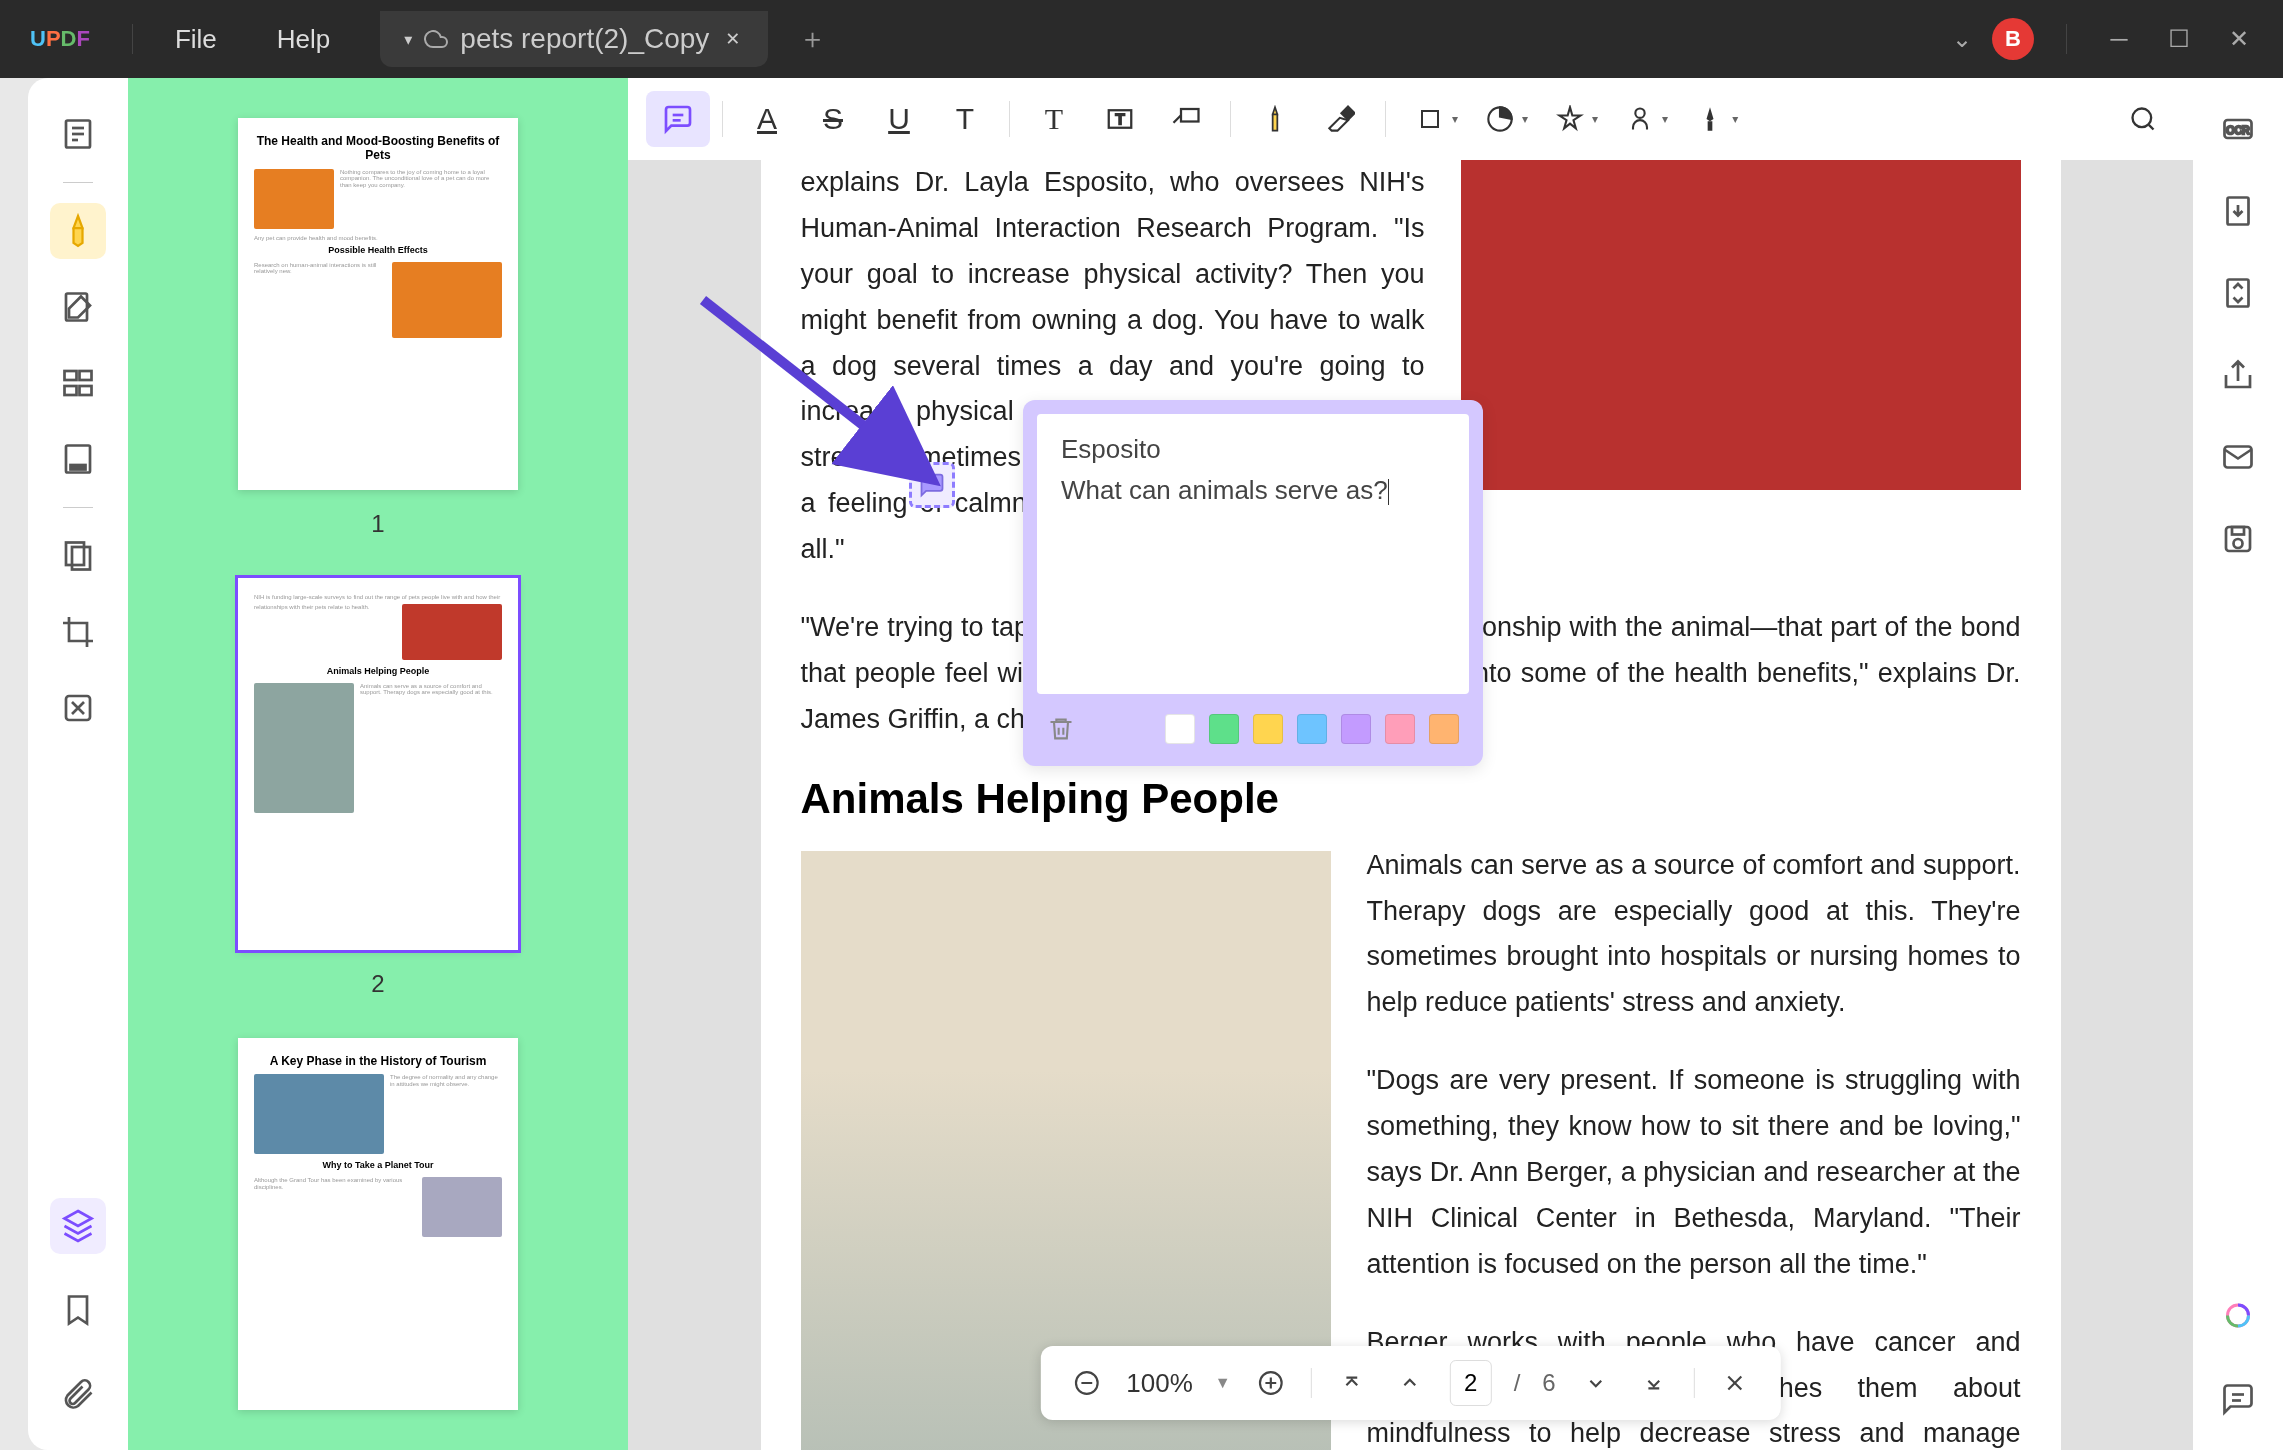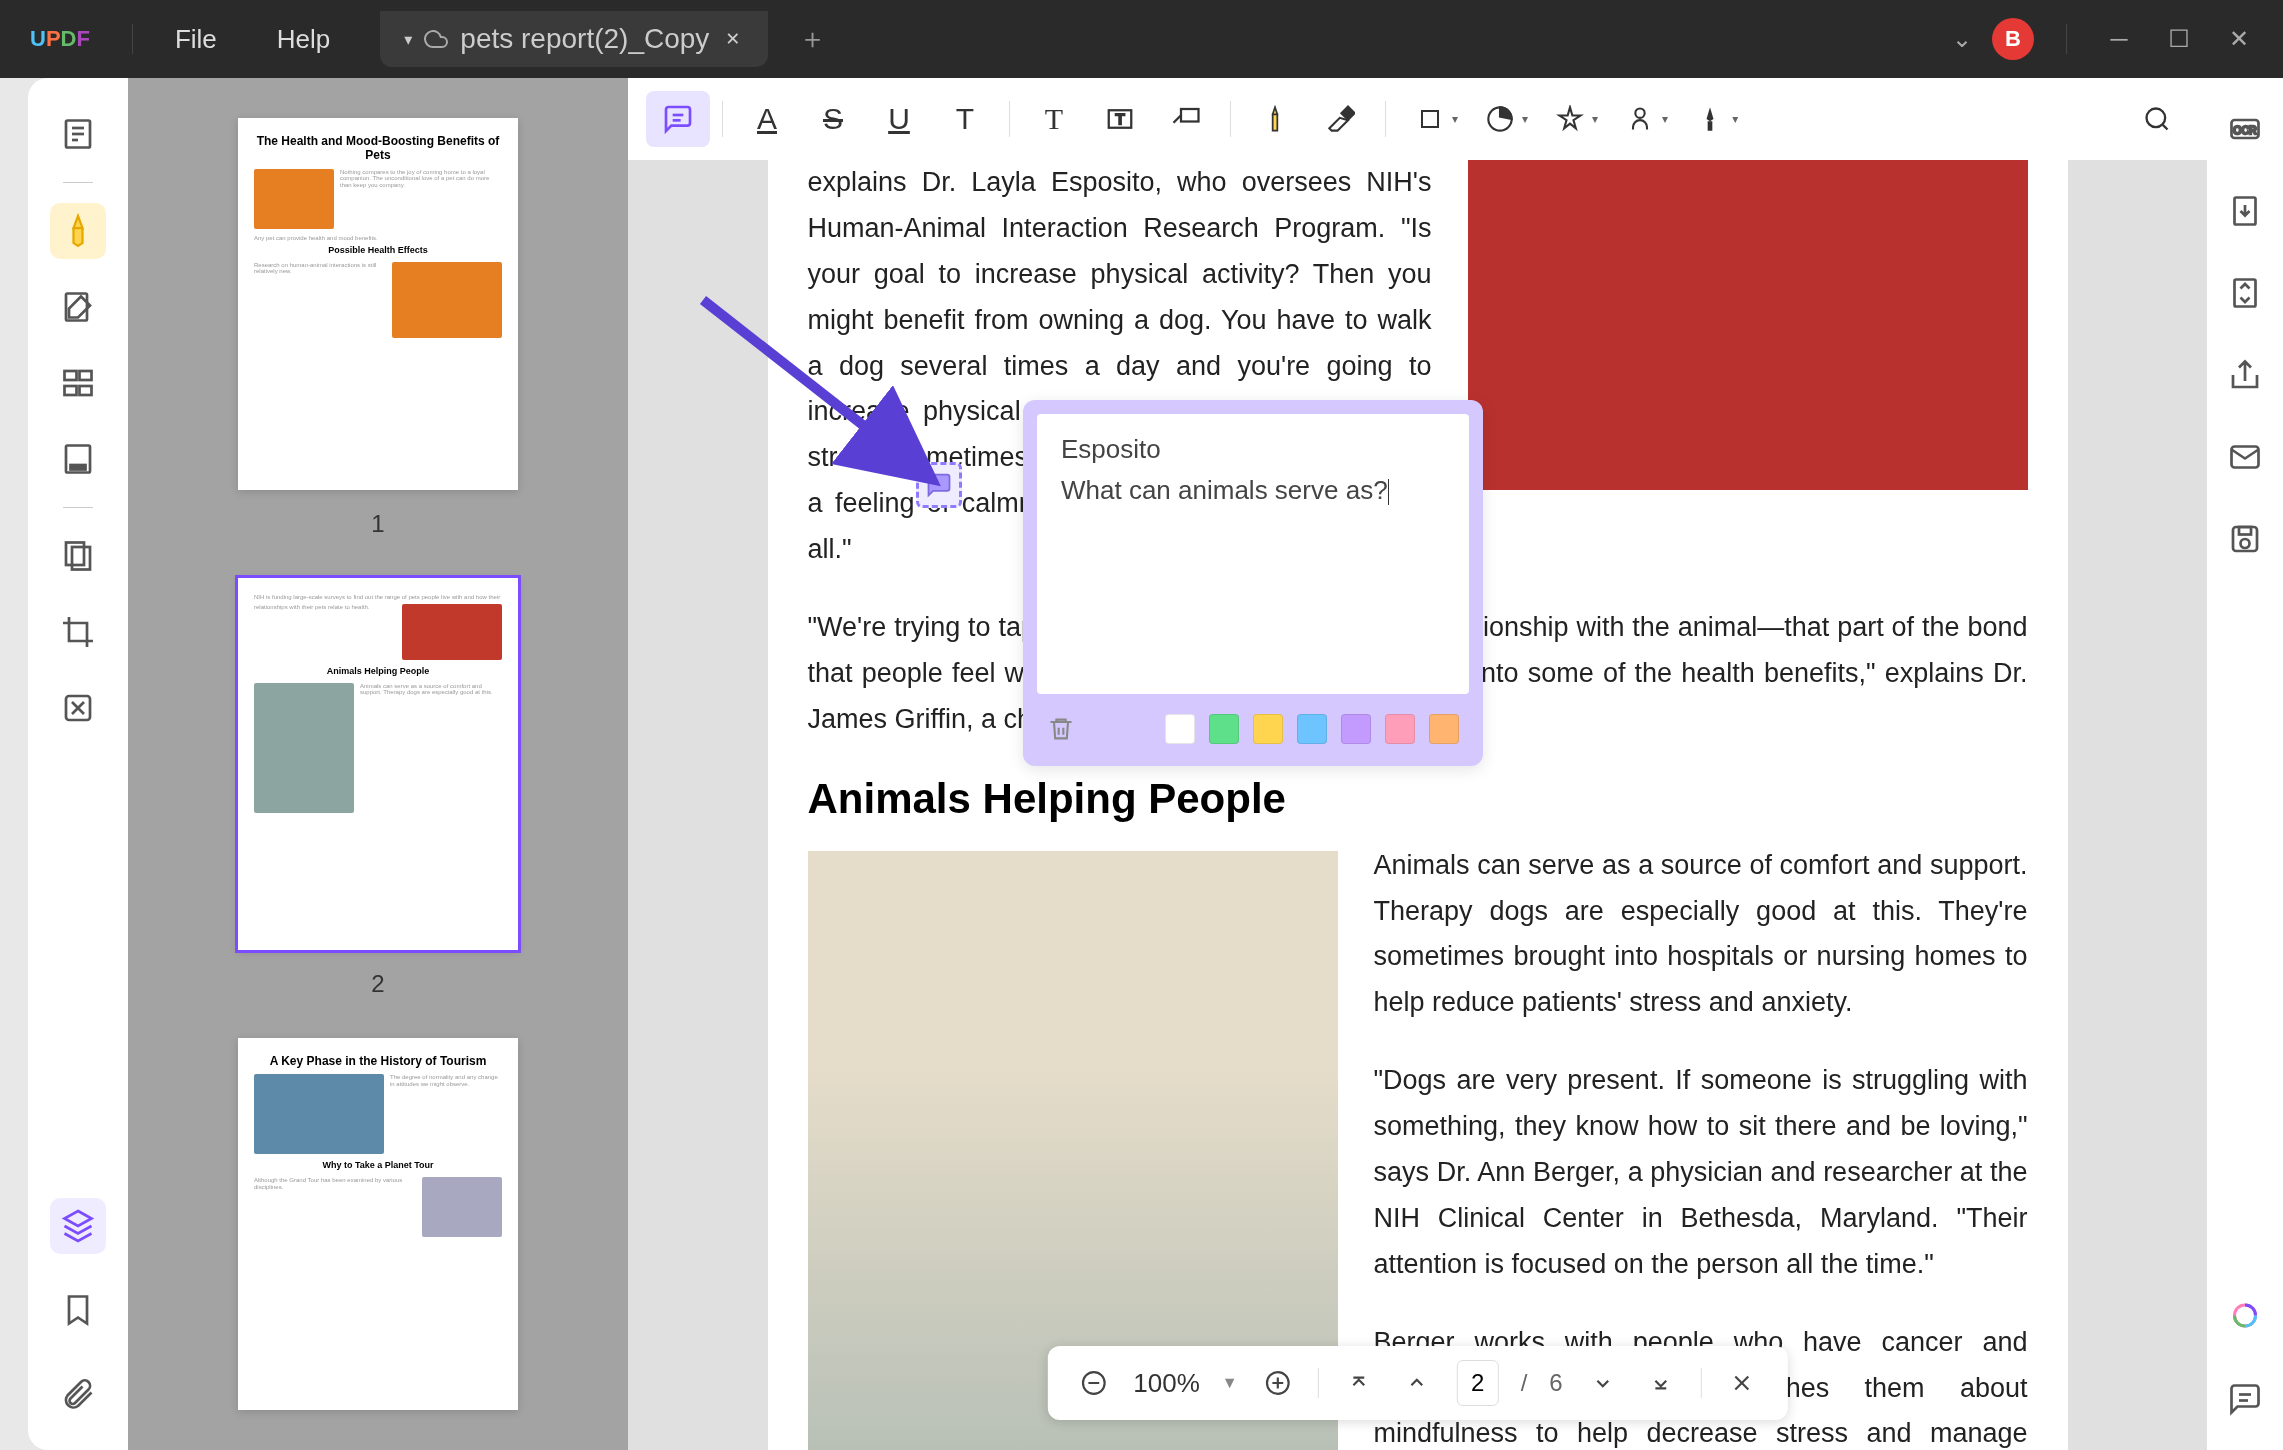--- a/index.html
+++ b/index.html
@@ -28,21 +28,21 @@
     
     
     .left-toolbar { width: 100px; background: white; border-radius: 20px 0 0 20px; margin: 0 0 0 28px; display: flex; flex-direction: column; align-items: center; padding: 28px 0; gap: 20px; }
     .lt-btn { width: 56px; height: 56px; display: flex; align-items: center; justify-content: center; border-radius: 10px; cursor: pointer; position: relative; }
     .lt-btn.active { background: #fff3cd; }
     .lt-btn svg { width: 36px; height: 36px; }
     .lt-sep { width: 30px; height: 1px; background: #ccc; }
     .lt-bottom { margin-top: auto; display: flex; flex-direction: column; gap: 28px; align-items: center; }
     
     
-    .thumbnails { width: 500px; background: #a3a3a3; overflow-y: auto; padding: 40px 20px; display: flex; flex-direction: column; align-items: center; gap: 20px; }
+    .thumbnails { width: 500px; background: #86efac; overflow-y: auto; padding: 40px 20px; display: flex; flex-direction: column; align-items: center; gap: 20px; }
     .thumb-page { width: 280px; height: 398px; background: white; box-shadow: 0 2px 8px rgba(0,0,0,0.15); position: relative; padding: 16px; font-size: 8px; }
     .thumb-page.selected { outline: 3px solid #7c4dff; }
     .thumb-title { text-align: center; font-size: 12px; font-weight: bold; margin-bottom: 6px; line-height: 1.2; }
     .thumb-row { display: flex; gap: 6px; margin-bottom: 6px; }
     .thumb-img { background: #e67e22; width: 80px; height: 60px; border-radius: 2px; }
     .thumb-img.red { background: #c0392b; }
     .thumb-img.blue { background: #5d8aa8; }
     .thumb-img.grey { background: #8da5a0; }
     .thumb-text { flex: 1; font-size: 6px; color: #999; line-height: 1.1; }
     .thumb-num { font-size: 24px; color: #333; margin-bottom: 20px; }
@@ -79,21 +79,21 @@
     .sticky-body { background: white; border-radius: 4px; padding: 20px 24px; margin-bottom: 12px; min-height: 280px; }
     .sticky-author { font-size: 26px; color: #444; margin-bottom: 10px; }
     .sticky-time { font-size: 24px; color: #999; padding-bottom: 14px; border-bottom: 1px solid #eee; margin-bottom: 18px; }
     .sticky-text { font-size: 26px; color: #444; }
     .sticky-cursor { display: inline-block; width: 1px; height: 26px; background: #333; vertical-align: middle; }
     .sticky-footer { display: flex; align-items: center; gap: 14px; padding: 8px 10px; }
     .sticky-delete { width: 28px; height: 28px; cursor: pointer; }
     .color-swatch { width: 30px; height: 30px; border-radius: 4px; cursor: pointer; border: 1px solid rgba(0,0,0,0.1); }
     
     
-    .right-toolbar { width: 76px; background: white; display: flex; flex-direction: column; align-items: center; padding: 30px 0; gap: 40px; }
+    .right-toolbar { width: 90px; background: white; display: flex; flex-direction: column; align-items: center; padding: 30px 0; gap: 40px; }
     .rt-btn { width: 42px; height: 42px; display: flex; align-items: center; justify-content: center; cursor: pointer; }
     .rt-btn svg { width: 36px; height: 36px; }
     .rt-bottom { margin-top: auto; display: flex; flex-direction: column; gap: 40px; align-items: center; }
     .rt-color-icon { width: 36px; height: 36px; }
     
     
     .page-nav { position: absolute; bottom: 30px; left: 50%; transform: translateX(-50%); background: white; border-radius: 12px; box-shadow: 0 2px 12px rgba(0,0,0,0.15); display: flex; align-items: center; padding: 14px 28px; gap: 22px; z-index: 8; }
     .nav-btn { width: 36px; height: 36px; display: flex; align-items: center; justify-content: center; cursor: pointer; color: #444; }
     .nav-btn svg { width: 26px; height: 26px; }
     .nav-sep { width: 1px; height: 30px; background: #ddd; }

